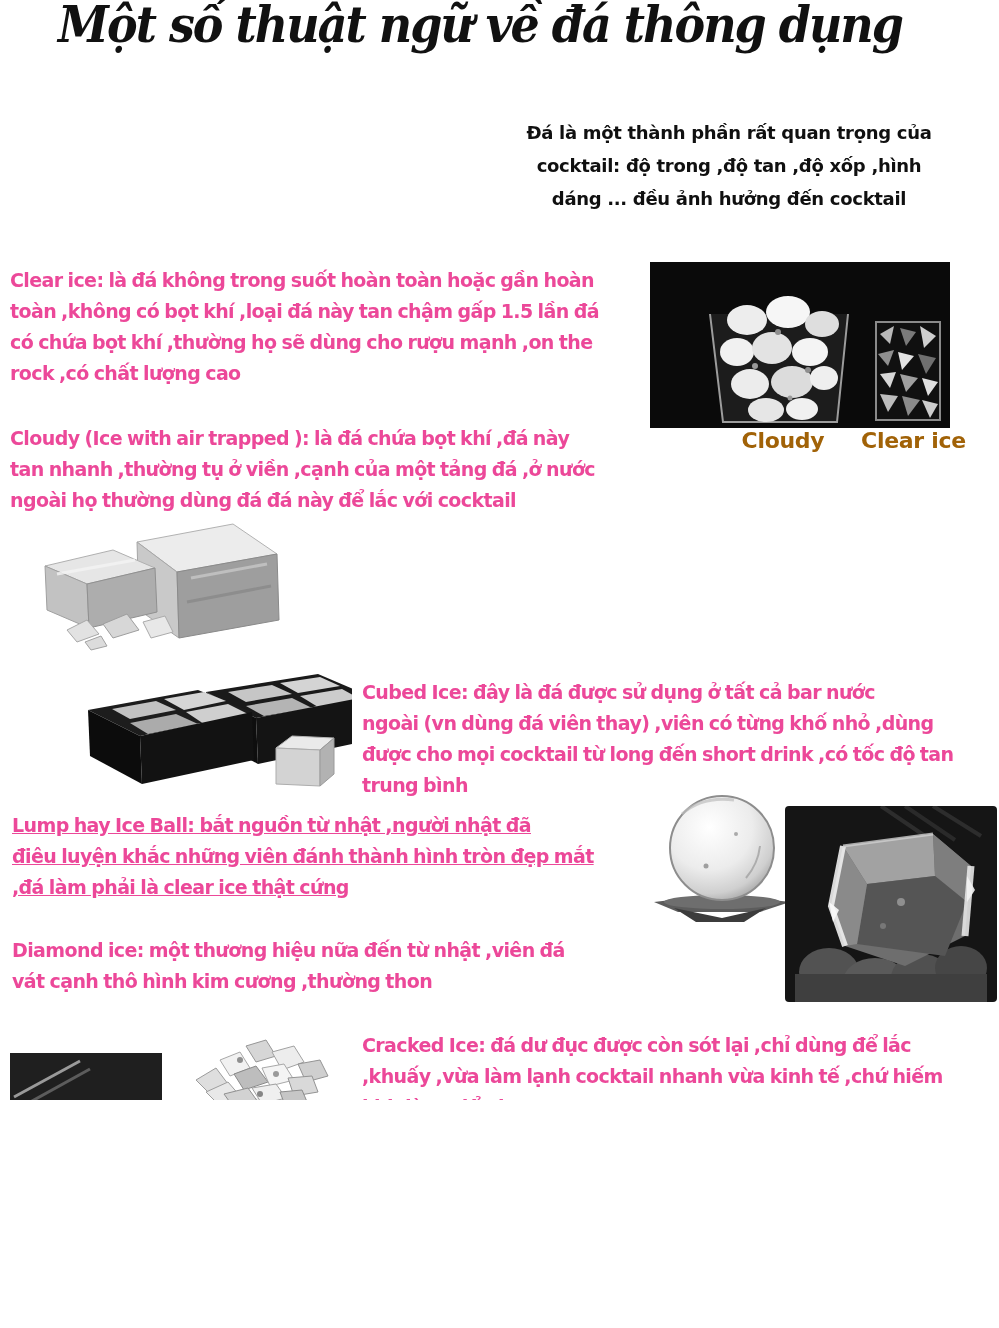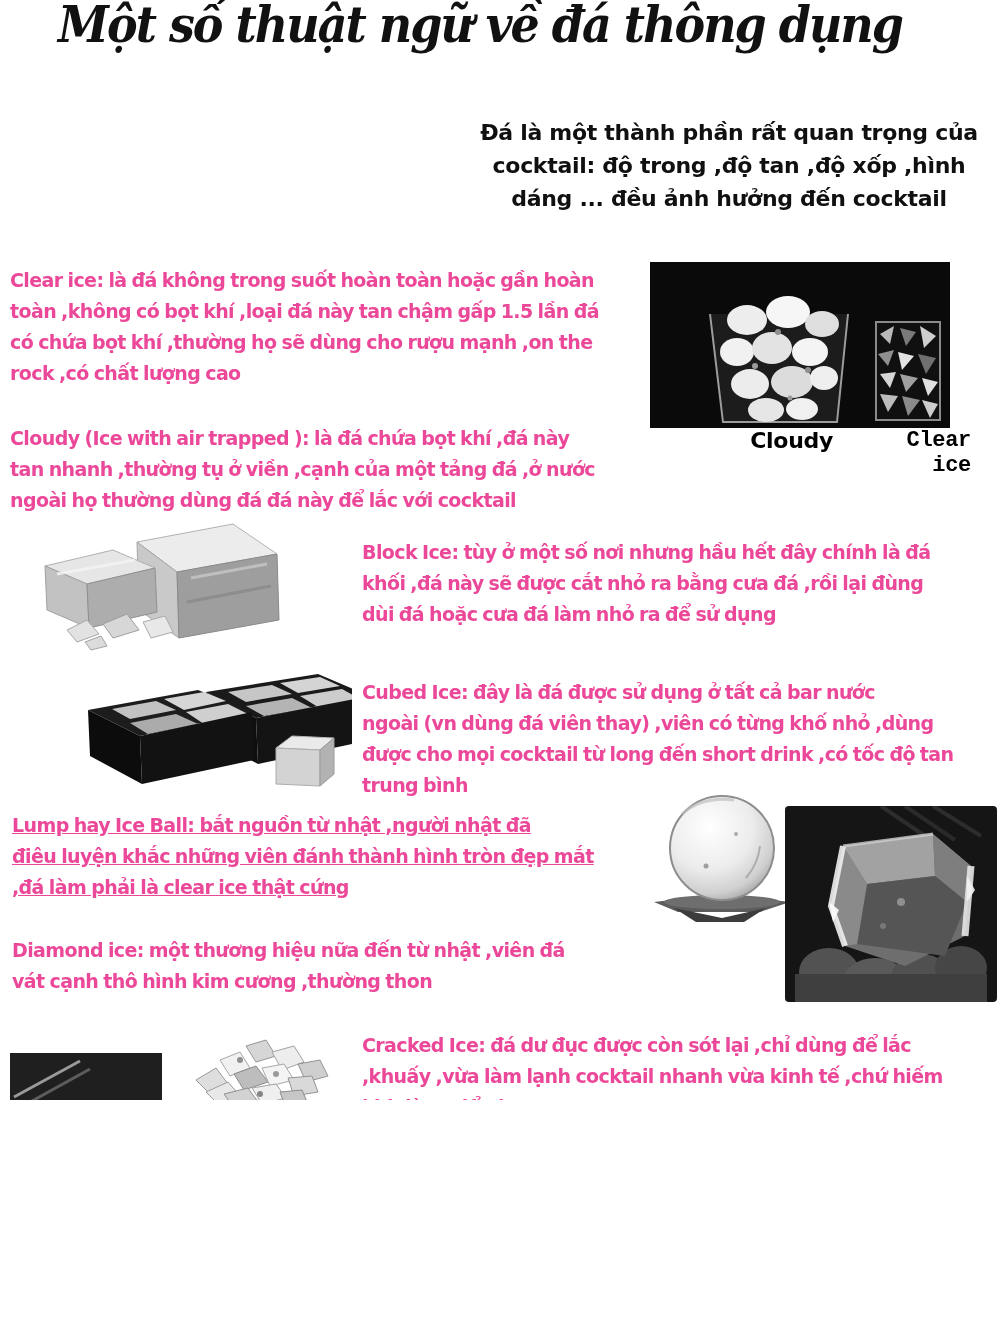--- a/index.html
+++ b/index.html
@@ -15,45 +15,45 @@
     position:absolute;left:0;top:-4px;width:960px;
     text-align:center;
     font-family:"DejaVu Serif","Liberation Serif",serif;
     font-style:italic;font-weight:bold;
     font-size:46px;letter-spacing:-2px;
     transform:scaleY(1.08);transform-origin:top center;
     color:#111;
   }
   .intro{
     position:absolute;left:468px;top:116px;width:522px;
-    text-align:center;font-weight:bold;font-size:22px;
+    text-align:center;font-weight:bold;font-size:18px;
     line-height:33px;letter-spacing:-0.3px;white-space:pre;
     color:#101010;
   }
   .para{
     position:absolute;font-weight:bold;font-size:19px;
     line-height:31px;letter-spacing:-0.6px;word-spacing:-1px;
     white-space:pre;color:#ec4899;margin-top:12px;
   }
   .p-clear   {left:10px;  top:253px; width:650px;}
   .p-cloudy  {left:10px;  top:411px; width:650px;}
   .p-block   {left:362px; top:525px; width:632px;}
   .p-cubed   {left:362px; top:665px; width:632px;}
   .p-lump    {left:12px;  top:798px; width:645px;text-decoration:underline;}
   .p-diamond {left:12px;  top:923px; width:645px;}
   .p-cracked {left:362px; top:1018px;width:632px;}
   .p-crushed {left:362px; top:1143px;width:632px;}
   .p-shaved  {left:362px; top:1241px;width:632px;}
   .photo{position:absolute;}
   .caption{
     position:absolute;font-weight:bold;font-size:22px;
-    letter-spacing:-0.3px;color:#000000;text-align:right;
+    letter-spacing:-0.3px;color:#a16207;text-align:center;
   }
   .cap-cloudy{left:733px;top:428px;width:100px;}
-  .cap-clear {left:856px;top:428px;width:115px;font-family:Liberation Mono, monospace;}
+  .cap-clear {left:856px;top:428px;width:115px;}
 </style>
 </head>
 <body>
 
 <div id="page">
 
   <div class="title">Một số thuật ngữ về đá thông dụng</div>
 
   <div class="intro">Đá là một thành phần rất quan trọng của
 cocktail: độ trong ,độ tan ,độ xốp ,hình
@@ -121,23 +121,20 @@
       <polygon points="72,72 140,56 142,100 74,116" fill="#adadad" stroke="#909090" stroke-width="1"></polygon>
       <line x1="42" y1="62" x2="120" y2="48" stroke="#f4f4f4" stroke-width="3" opacity="0.8"></line>
 
       <polygon points="52,118 72,108 84,122 62,130" fill="#e2e2e2" stroke="#a8a8a8" stroke-width="1"></polygon>
       <polygon points="88,112 112,102 124,118 98,126" fill="#d7d7d7" stroke="#9e9e9e" stroke-width="1"></polygon>
       <polygon points="128,110 150,104 158,120 136,126" fill="#e8e8e8" stroke="#ababab" stroke-width="1"></polygon>
       <polygon points="70,130 86,124 92,134 76,138" fill="#dcdcdc" stroke="#a2a2a2" stroke-width="1"></polygon>
     </svg>
   </div>
 
-  <div class="para p-block">Block Ice: tùy ở một số nơi nhưng hầu hết đây chính là đá
-khối ,đá này sẽ được cắt nhỏ ra bằng cưa đá ,rồi lại đùng
-dùi đá hoặc cưa đá làm nhỏ ra để sử dụng</div>
 
   <div class="photo" style="left:80px;top:650px;width:272px;height:146px;">
     <svg width="272" height="146" viewBox="0 0 272 146">
 
       <polygon points="126,42 238,24 290,46 176,68" fill="#1a1a1a"></polygon>
       <polygon points="148,42 192,35 212,44 166,52" fill="#c6c6c6"></polygon>
       <polygon points="200,33 240,27 260,36 218,43" fill="#d4d4d4"></polygon>
       <polygon points="166,56 212,48 232,58 184,66" fill="#b4b4b4"></polygon>
       <polygon points="220,46 262,39 280,49 238,57" fill="#cccccc"></polygon>
       <polygon points="176,68 290,46 291,90 178,114" fill="#141414"></polygon>

